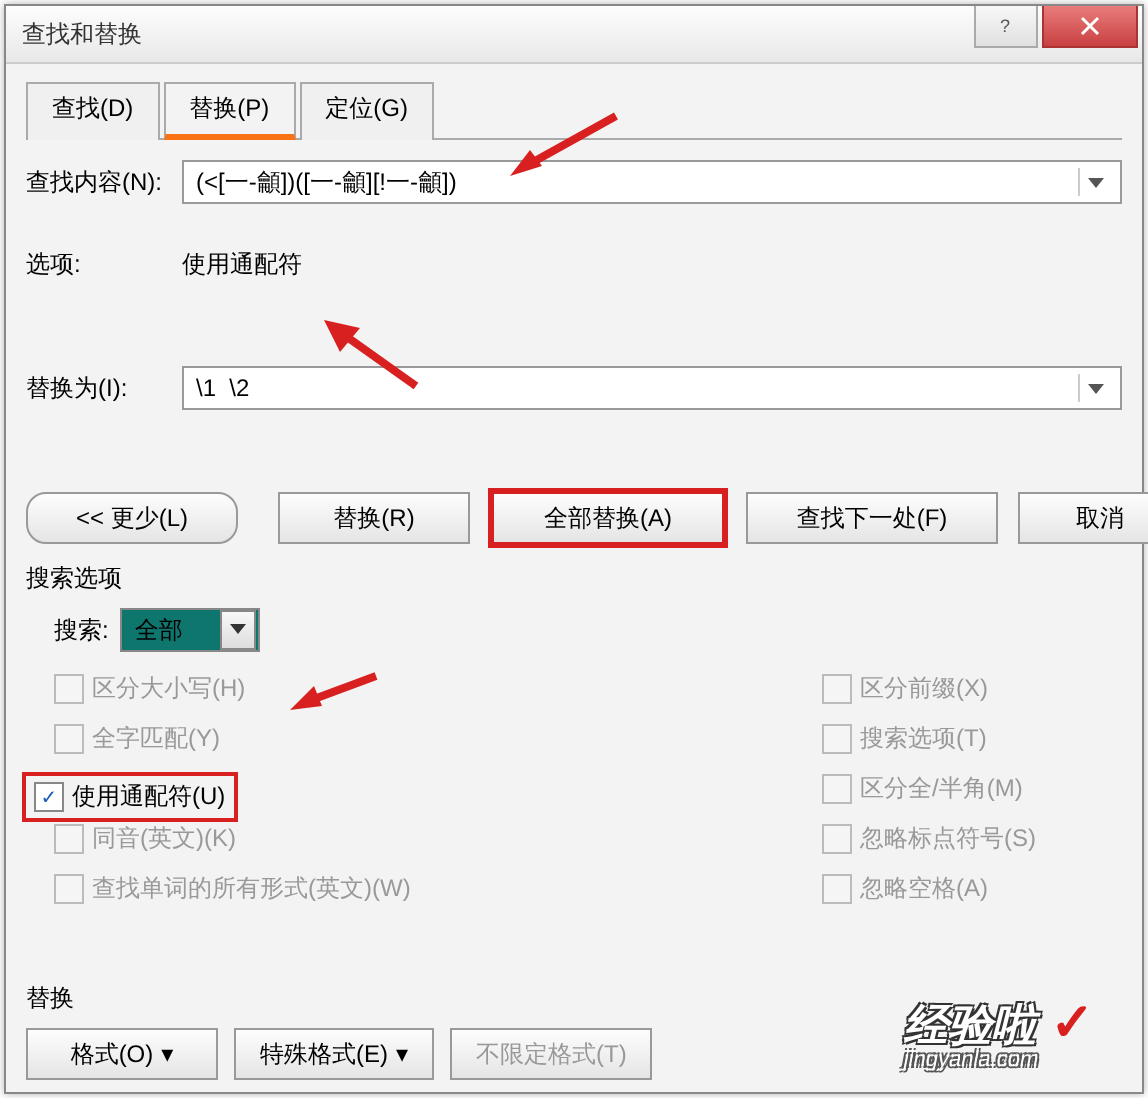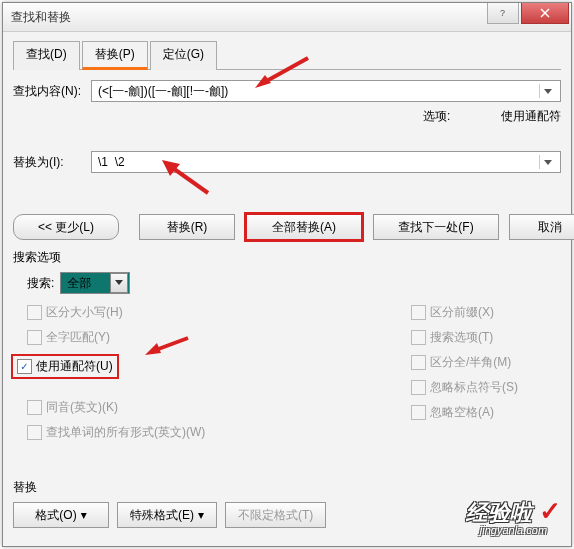--- a/index.html
+++ b/index.html
@@ -73,22 +73,21 @@
   position: relative;
   top: 1px;
 }
 .tab.active {
   background: #f3f3f3;
   border-bottom: 3px solid #f97316;
 }
 .form-row {
   display: flex;
   align-items: center;
-  margin-bottom: 6px;
-  justify-content: flex-end;
+  margin-bottom: 22px;
 }
 .form-label {
   width: 78px;
   text-align: left;
 }
 .form-input {
   flex: 1;
   height: 20px;
   border: 1px solid #999;
   background: #fff;
@@ -212,23 +211,23 @@
   display: flex;
   gap: 8px;
   margin-top: 6px;
 }
 .arrow-red {
   position: absolute;
   pointer-events: none;
 }
 .watermark {
   position: absolute;
-  right: 10px;
+  right: 24px;
   bottom: 10px;
-  text-align: center;
+  text-align: left;
   pointer-events: none;
 }
 .wm-main {
   font-size: 22px;
   font-weight: bold;
   font-style: italic;
   color: #fff;
   text-shadow: -1px -1px 0 #333, 1px -1px 0 #333, -1px 1px 0 #333, 1px 1px 0 #333;
   display: inline-block;
 }
@@ -338,21 +337,21 @@
           <span>全字匹配(Y)</span>
         </div>
         <div style="margin-left:-16px;">
           <span class="check-highlight">
             <div class="check-item" style="margin-bottom:0">
               <div class="checkbox">✓</div>
               <span>使用通配符(U)</span>
             </div>
           </span>
         </div>
-        <div class="check-item disabled" style="margin-top:20px">
+        <div class="check-item disabled" style="margin-top:0">
           <div class="checkbox"></div>
           <span>同音(英文)(K)</span>
         </div>
         <div class="check-item disabled">
           <div class="checkbox"></div>
           <span>查找单词的所有形式(英文)(W)</span>
         </div>
       </div>
       <div class="check-col" style="flex:0 0 150px">
         <div class="check-item disabled">

